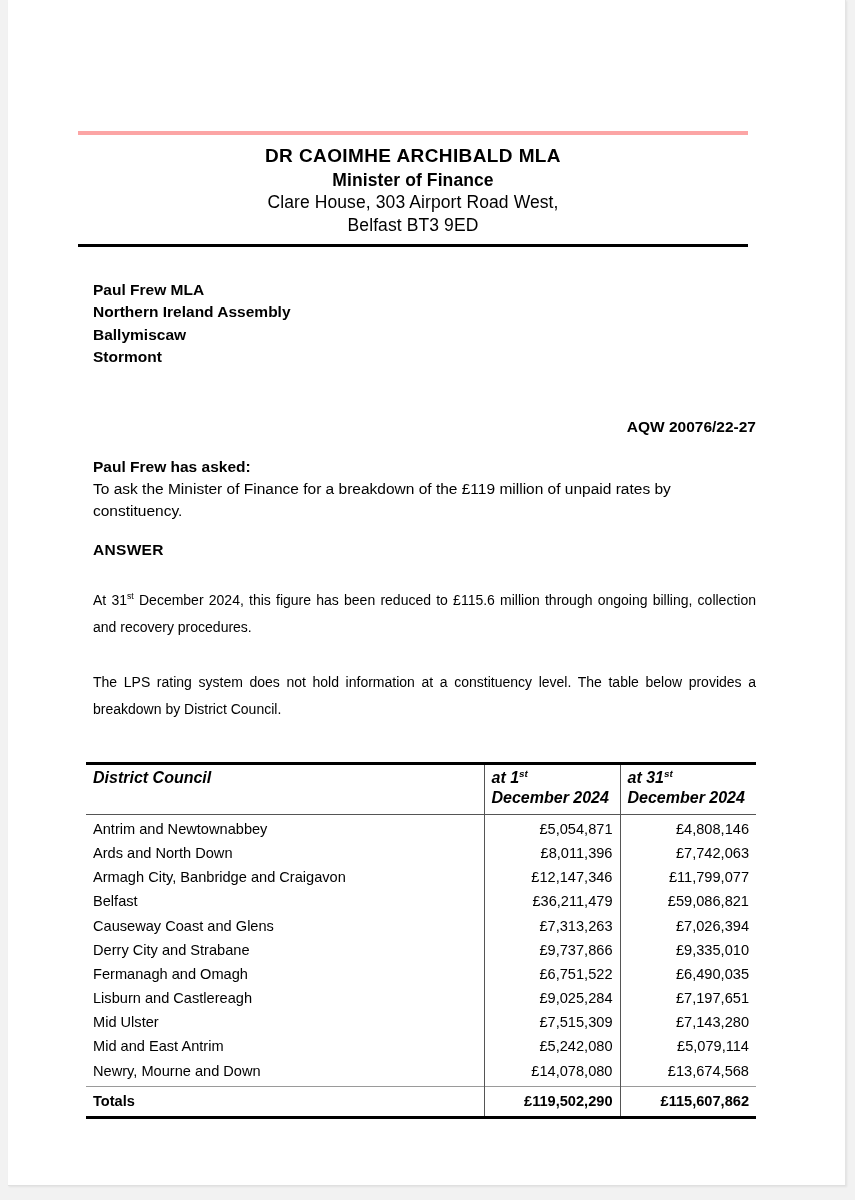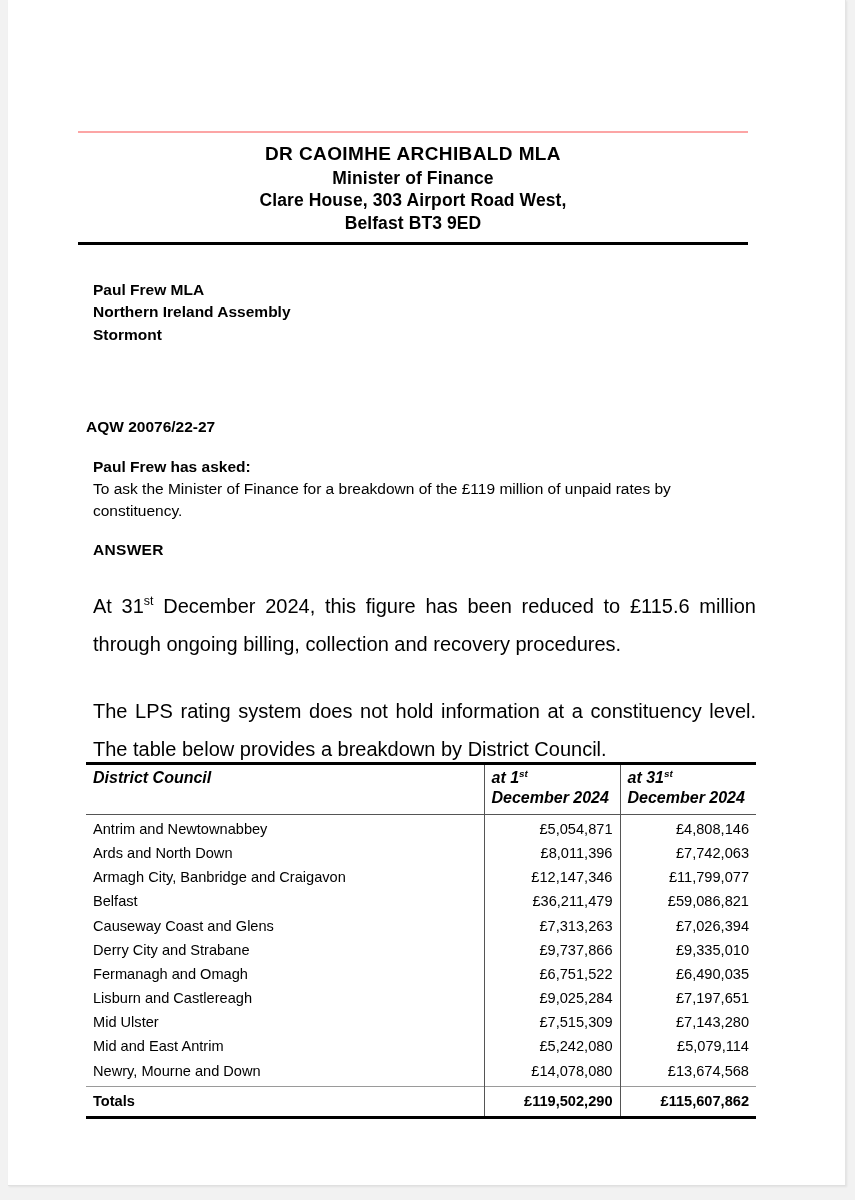--- a/index.html
+++ b/index.html
@@ -43,21 +43,21 @@
     width: 678px;
     height: 100%;
   }
 
   
   .letterhead {
     position: absolute;
     left: 0;
     top: 131px;
     width: 670px;
-    border-top: 2px solid #fca5a5;
+    border-top: 4px solid #fca5a5;
     border-bottom: 3px solid #000;
     padding: 9px 0 7px 0;
     text-align: center;
     box-sizing: content-box;
   }
   .lh-line {
     display: block;
     line-height: 1.30;
     letter-spacing: 0.1px;
   }
@@ -65,41 +65,41 @@
     font-size: 19px;
     font-weight: bold;
     letter-spacing: 0.4px;
   }
   .lh-role {
     font-size: 17.5px;
     font-weight: bold;
   }
   .lh-addr {
     font-size: 17.5px;
-    font-weight: bold;
+    font-weight: normal;
   }
 
   
   .recipient {
     position: absolute;
     left: 15px;
     top: 279px;
     font-size: 15.5px;
     font-weight: bold;
     line-height: 1.44;
   }
   .recipient .r-line { display: block; white-space: nowrap; }
 
   
   .reference {
     position: absolute;
     right: 0px;
     top: 418px;
     width: 670px;
-    text-align: left;
+    text-align: right;
     font-size: 15.5px;
     font-weight: bold;
   }
 
   
   .question-block {
     position: absolute;
     left: 15px;
     top: 456px;
     width: 663px;
@@ -124,21 +124,21 @@
     font-size: 15.5px;
     font-weight: bold;
     letter-spacing: 0.3px;
   }
 
   .answer-body {
     position: absolute;
     left: 15px;
     top: 587px;
     width: 663px;
-    font-size: 20px;
+    font-size: 14px;
   }
   .answer-body p {
     margin: 0 0 29px 0;
     line-height: 1.90;
     text-align: justify;
   }
   .answer-body p:last-child { margin-bottom: 0; }
 
   sup {
     font-size: 0.62em;
@@ -222,20 +222,21 @@
       <div class="letterhead">
         <span class="lh-line lh-name">DR CAOIMHE ARCHIBALD MLA</span>
         <span class="lh-line lh-role">Minister of Finance</span>
         <span class="lh-line lh-addr">Clare House, 303 Airport Road West,</span>
         <span class="lh-line lh-addr">Belfast BT3 9ED</span>
       </div>
 
       <div class="recipient">
         <span class="r-line">Paul Frew MLA</span>
         <span class="r-line">Northern Ireland Assembly</span>
+        <span class="r-line">Ballymiscaw</span>
         <span class="r-line">Stormont</span>
       </div>
 
       <div class="reference">AQW 20076/22-27</div>
 
       <div class="question-block">
         <p class="q-asker">Paul Frew has asked:</p>
         <p class="q-text">To ask the Minister of Finance for a breakdown of the £119 million of unpaid rates by constituency.</p>
       </div>
 

